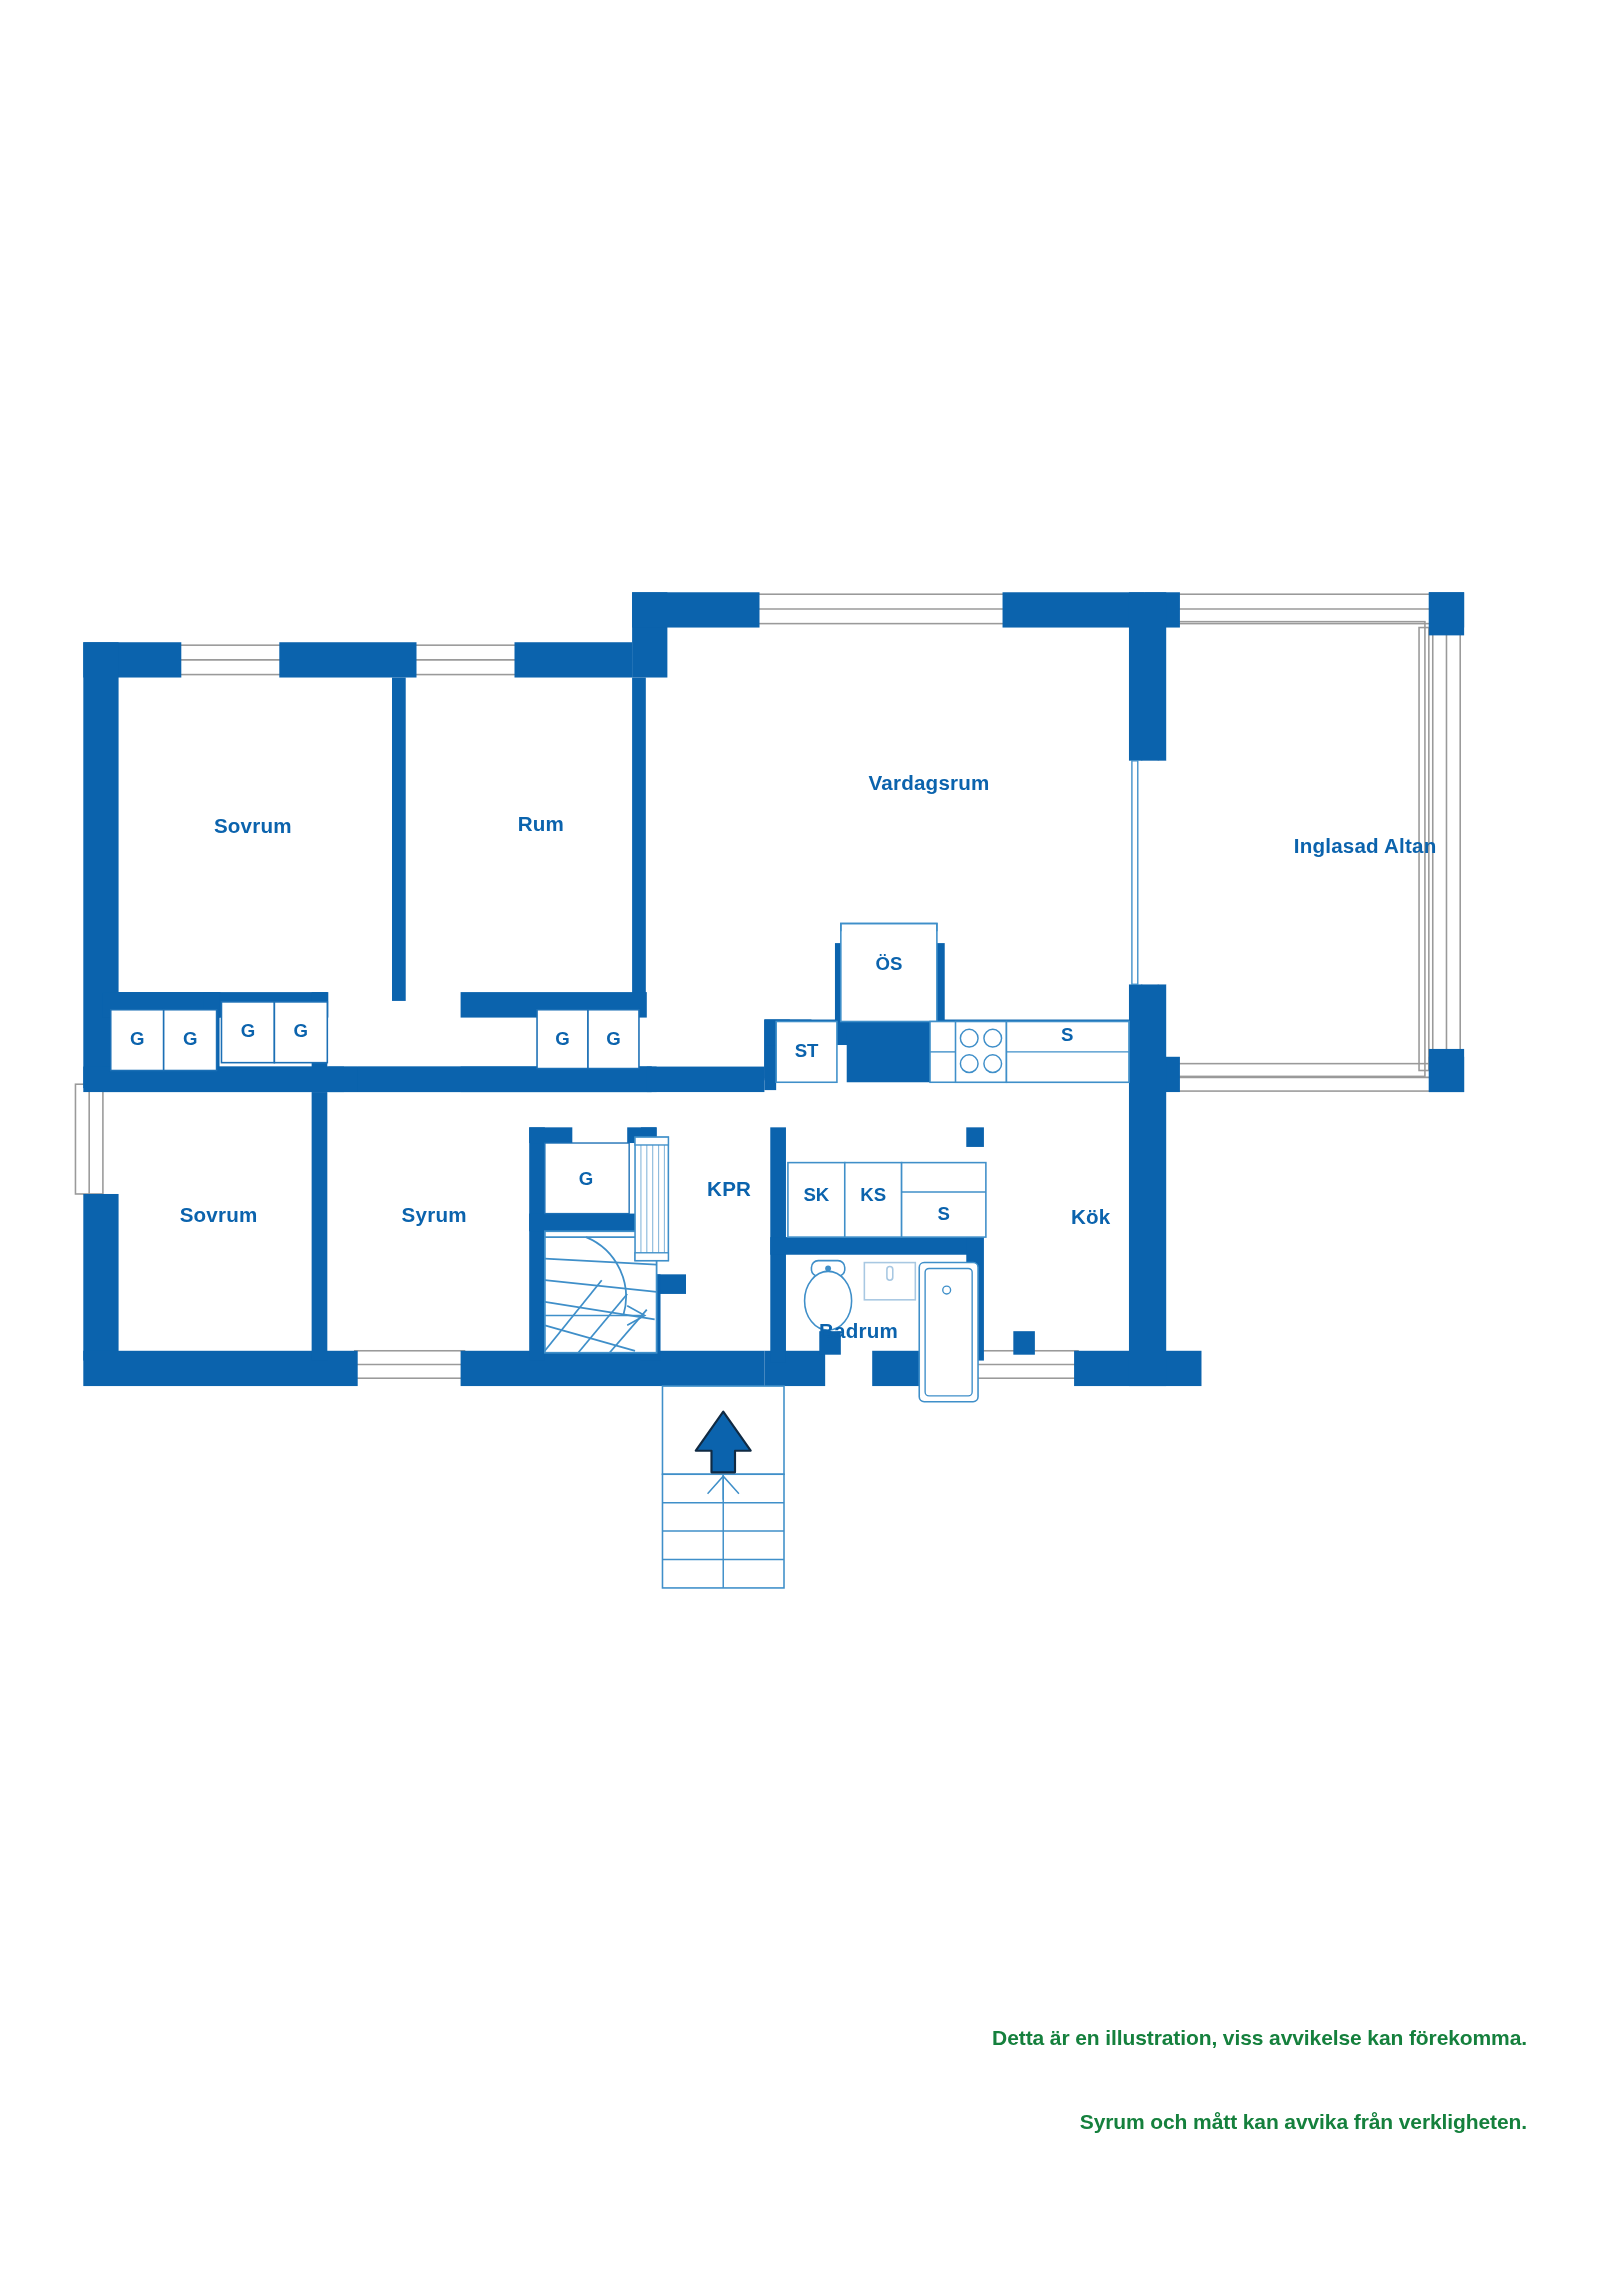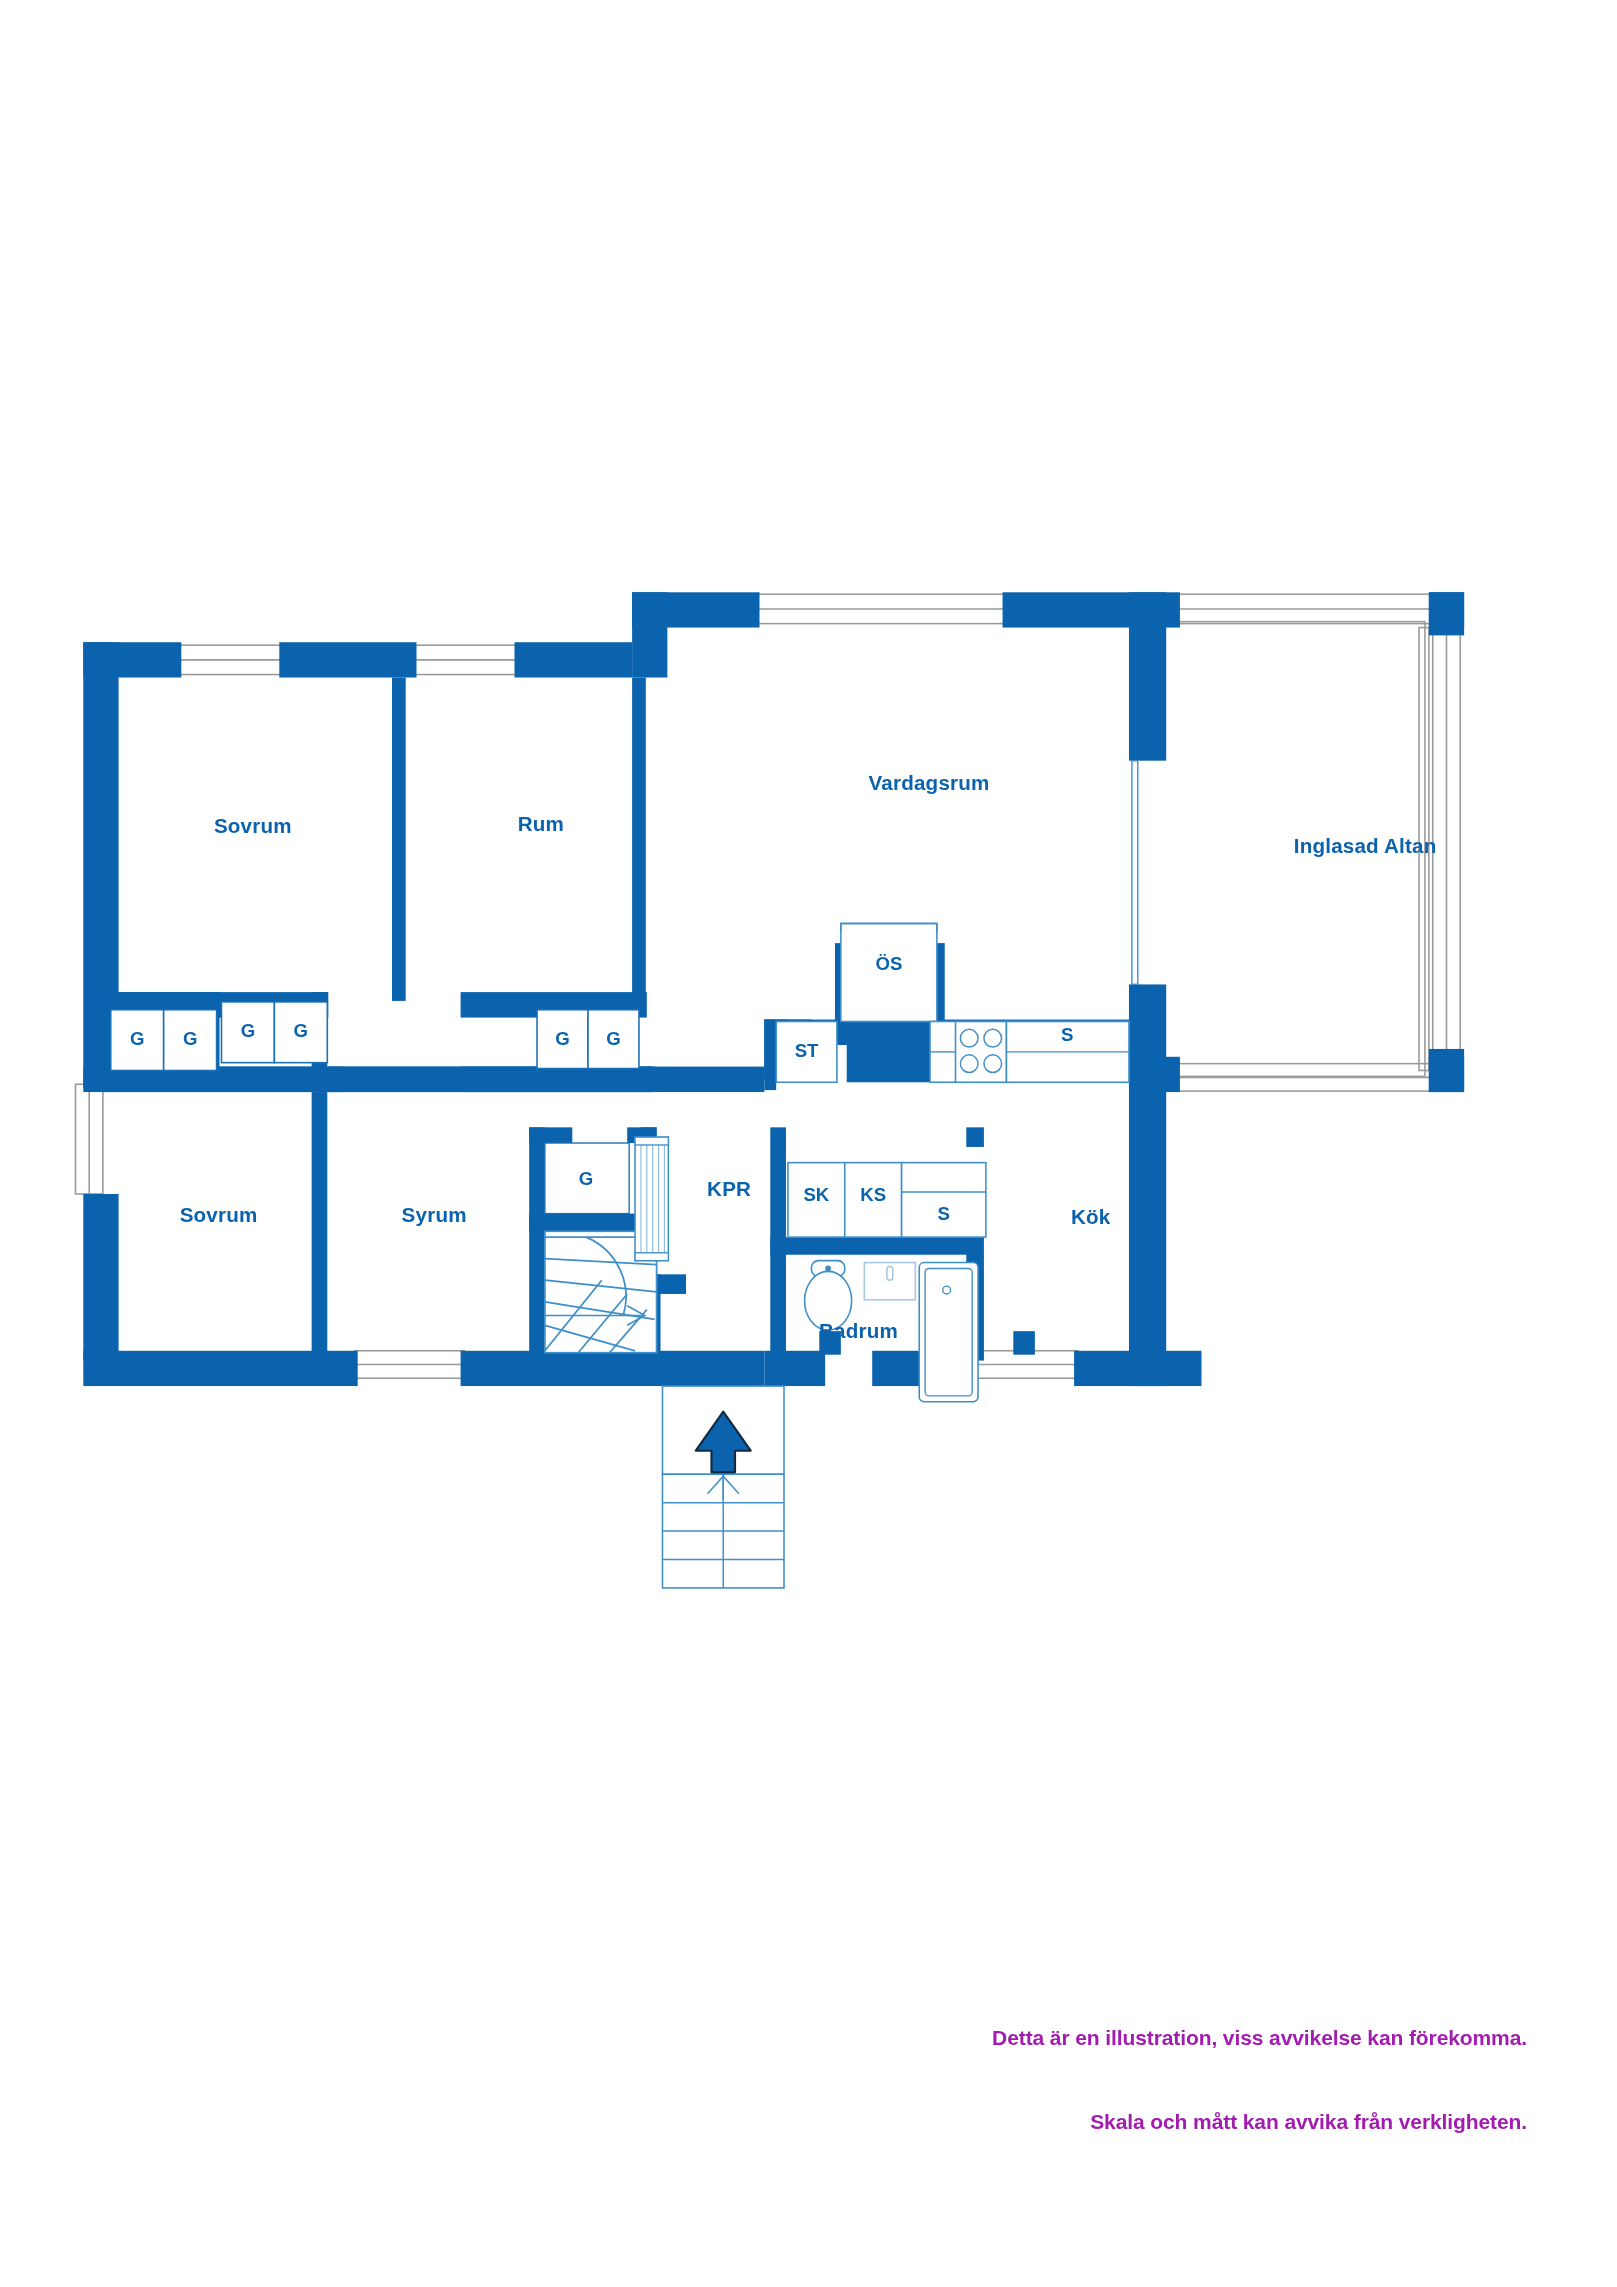--- a/index.html
+++ b/index.html
@@ -32,21 +32,21 @@
     text-anchor: middle;
     dominant-baseline: middle;
   }
   .rlabel-lg { font-size: 21px; letter-spacing: 0.2px; }
   .rlabel-sm { font-size: 19px; }
   .footer-text {
     position: absolute;
     right: 90px;
     bottom: 125px;
     text-align: right;
-    color: #a21caf;
+    color: #15803d;
     font-family: "Liberation Sans", sans-serif;
     font-weight: bold;
     font-size: 21px;
     line-height: 1.32;
     letter-spacing: -0.1px;
     white-space: pre;
   }
   .footer-line { display: block; }
 </style>
 </head>
@@ -324,17 +324,17 @@
     <text class="rlabel rlabel-sm" x="1089" y="1057">S</text>
     <text class="rlabel rlabel-sm" x="833" y="1220">SK</text>
     <text class="rlabel rlabel-sm" x="891" y="1220">KS</text>
     <text class="rlabel rlabel-sm" x="963" y="1240">S</text>
   </g>
 
 </svg>
 
 <div class="footer-text">
   <span class="footer-line">Detta är en illustration, viss avvikelse kan förekomma.</span>
-  <span class="footer-line">Skala och mått kan avvika från verkligheten.</span>
+  <span class="footer-line">Syrum och mått kan avvika från verkligheten.</span>
 </div>
 
 </div>
 
 
 </body></html>

